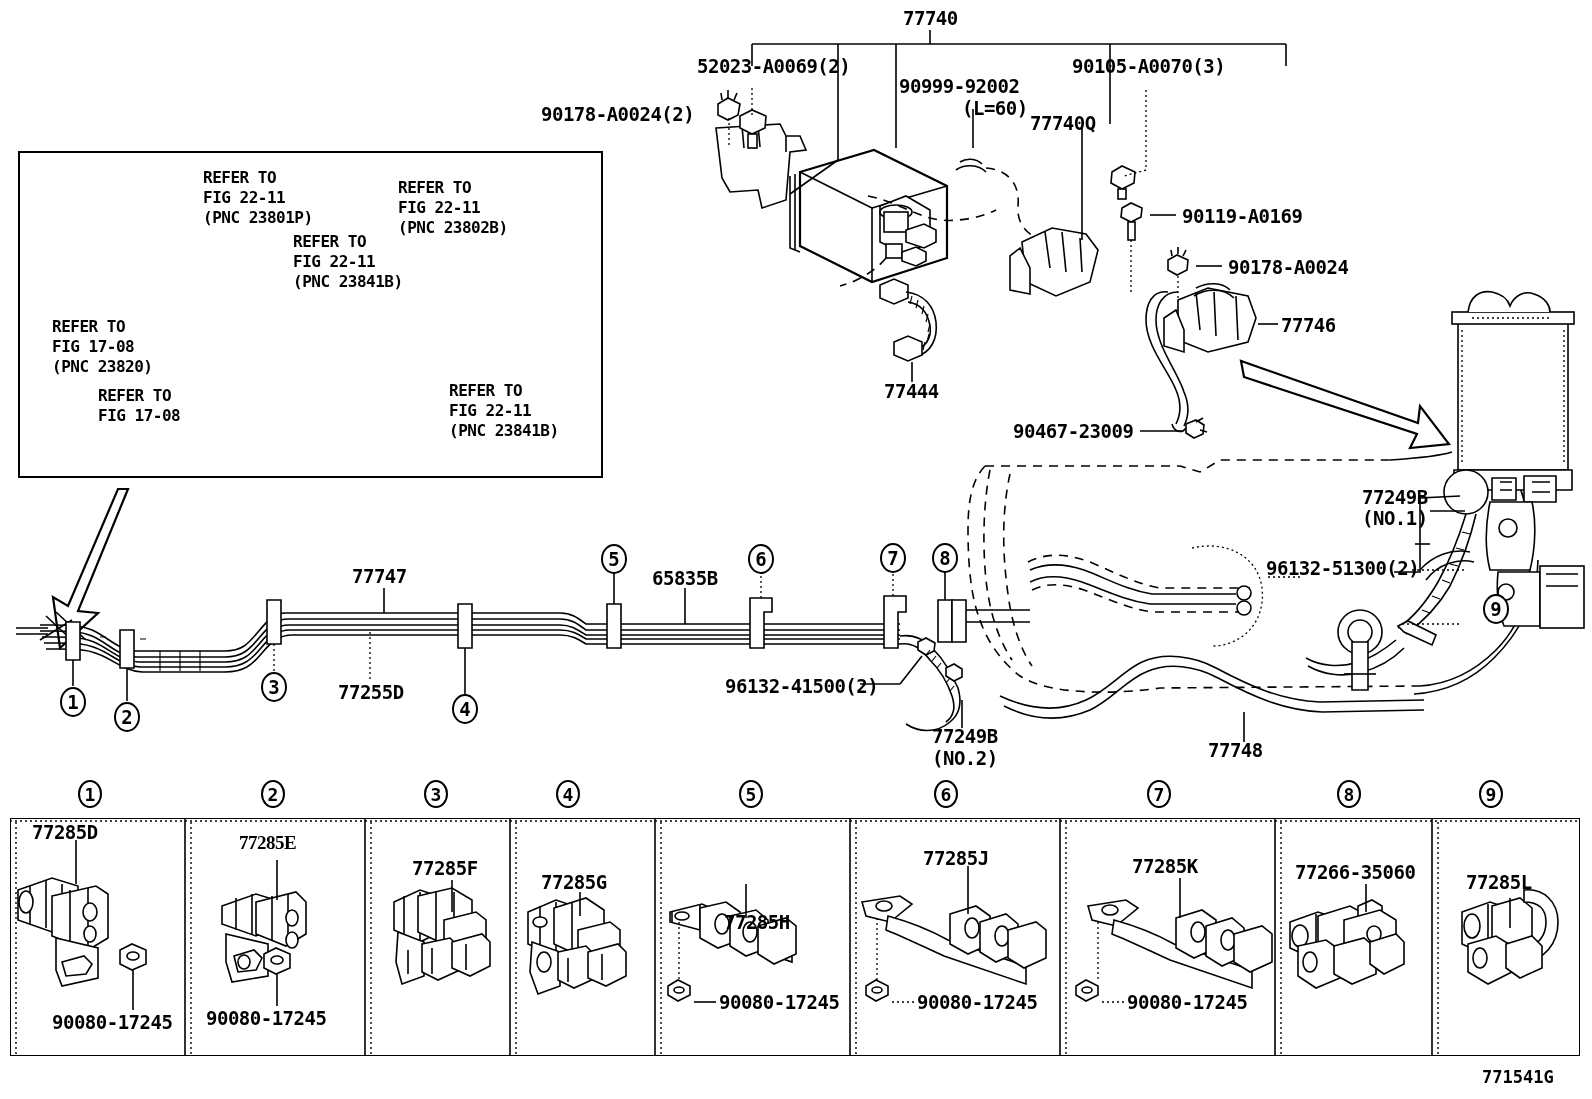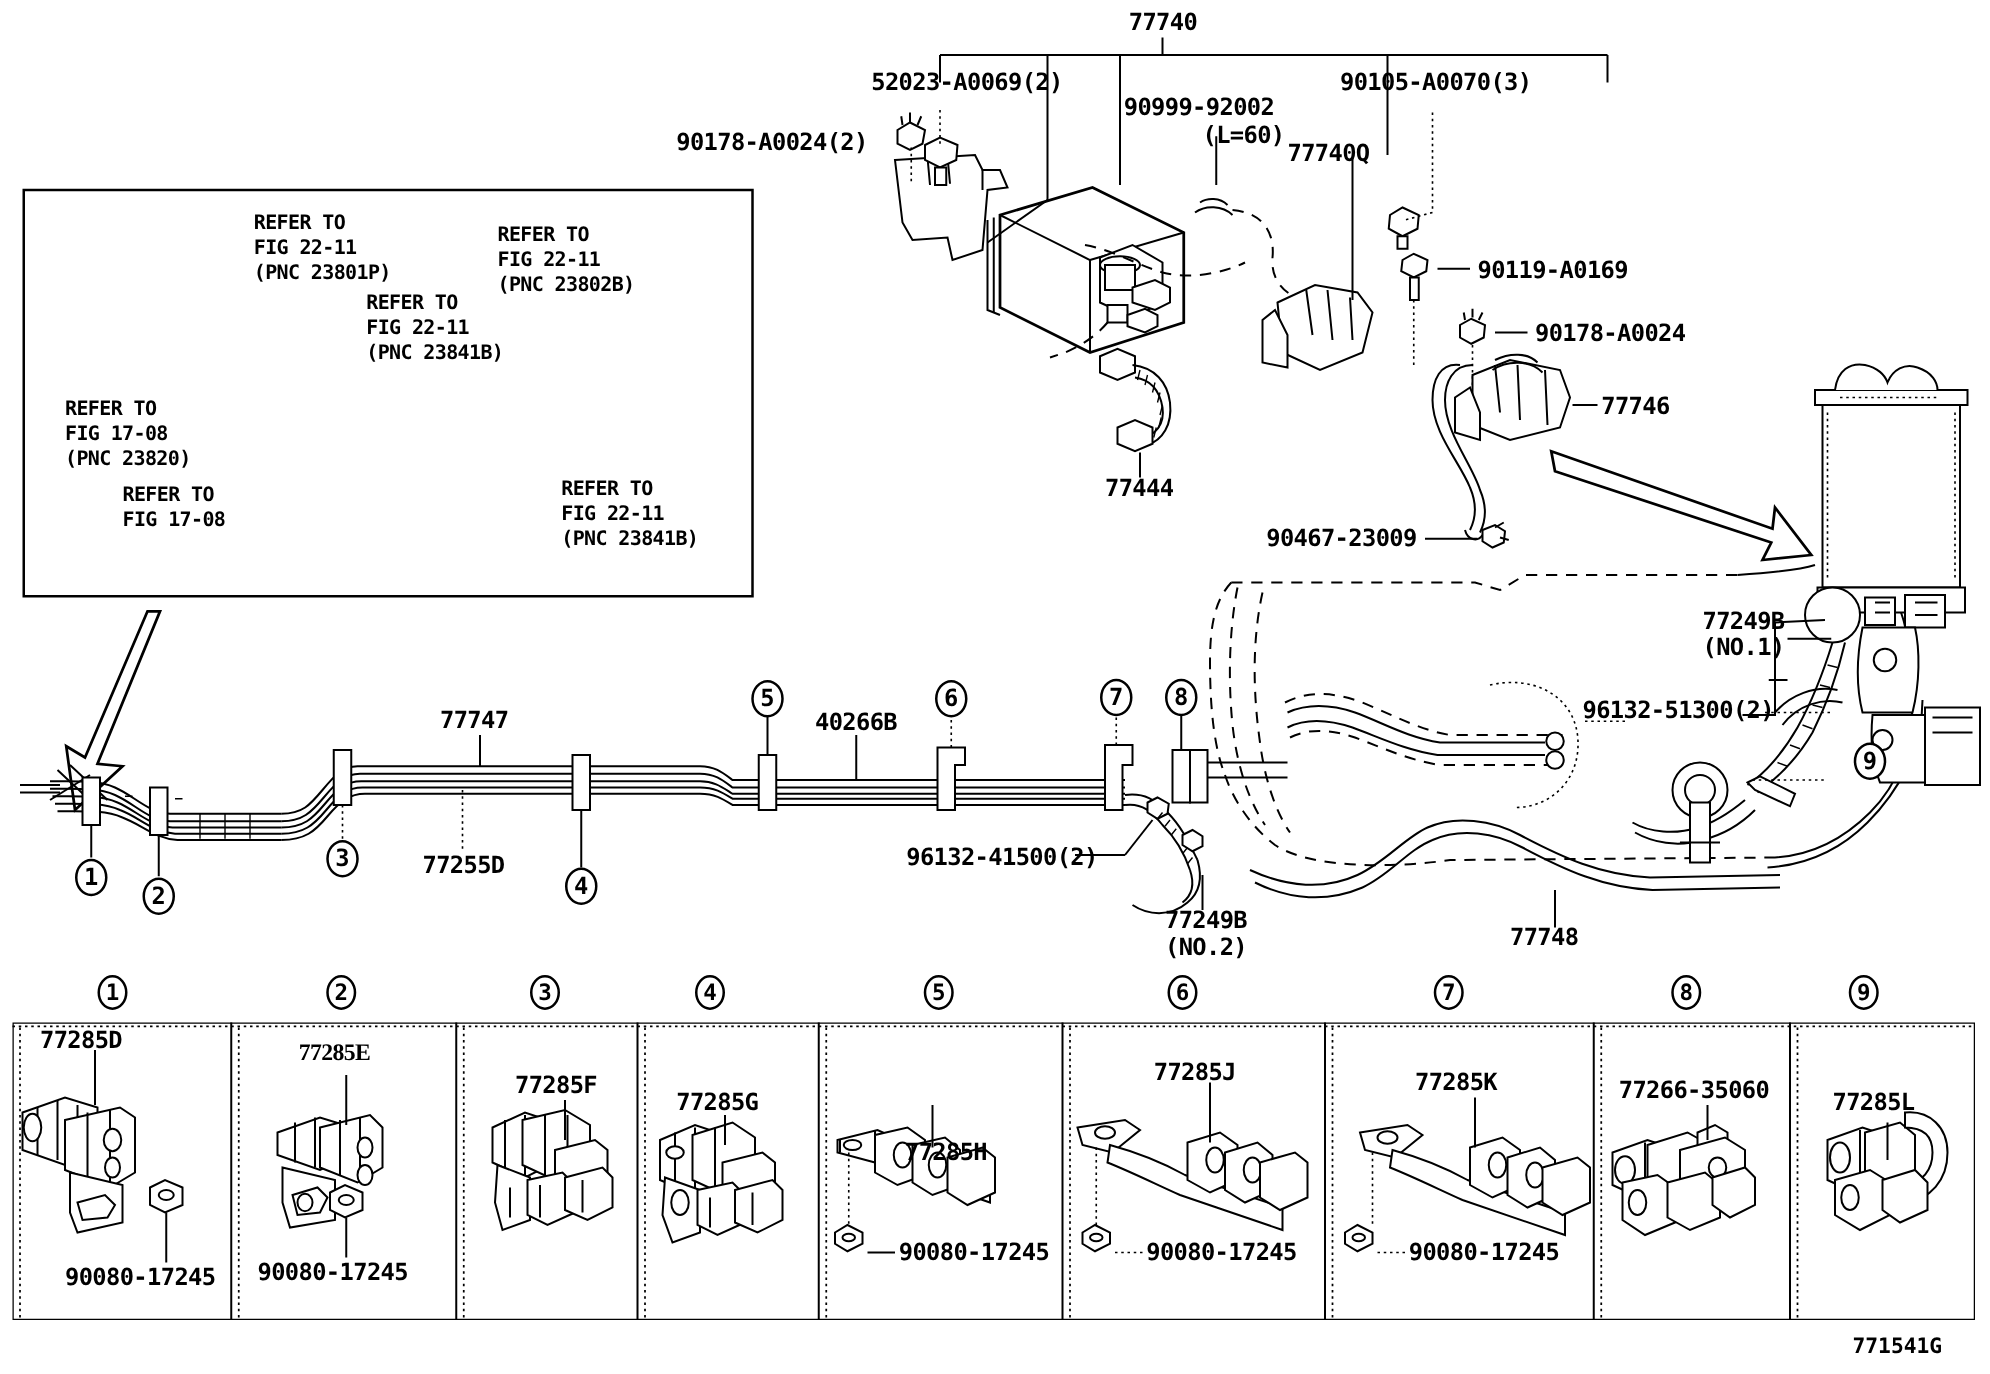--- a/index.html
+++ b/index.html
@@ -339,21 +339,21 @@
   <div class="lbl" style="left:1281px;top:315px;">77746</div>
   <div class="lbl" style="left:884px;top:381px;">77444</div>
   <div class="lbl" style="left:1013px;top:421px;">90467-23009</div>
 
   <div class="lbl" style="left:1362px;top:487px;">77249B</div>
   <div class="lbl" style="left:1362px;top:508px;">(NO.1)</div>
   <div class="lbl" style="left:1266px;top:558px;">96132-51300(2)</div>
 
   <div class="lbl" style="left:352px;top:566px;">77747</div>
   <div class="lbl" style="left:338px;top:682px;">77255D</div>
-  <div class="lbl" style="left:652px;top:568px;">40266B</div>
+  <div class="lbl" style="left:652px;top:568px;">65835B</div>
   <div class="lbl" style="left:725px;top:676px;">96132-41500(2)</div>
   <div class="lbl" style="left:932px;top:726px;">77249B</div>
   <div class="lbl" style="left:932px;top:748px;">(NO.2)</div>
   <div class="lbl" style="left:1208px;top:740px;">77748</div>
 
   <div class="circnum" style="left:60px;top:687px;">1</div>
   <div class="circnum" style="left:114px;top:702px;">2</div>
   <div class="circnum" style="left:261px;top:672px;">3</div>
   <div class="circnum" style="left:452px;top:694px;">4</div>
   <div class="circnum" style="left:601px;top:544px;">5</div>

